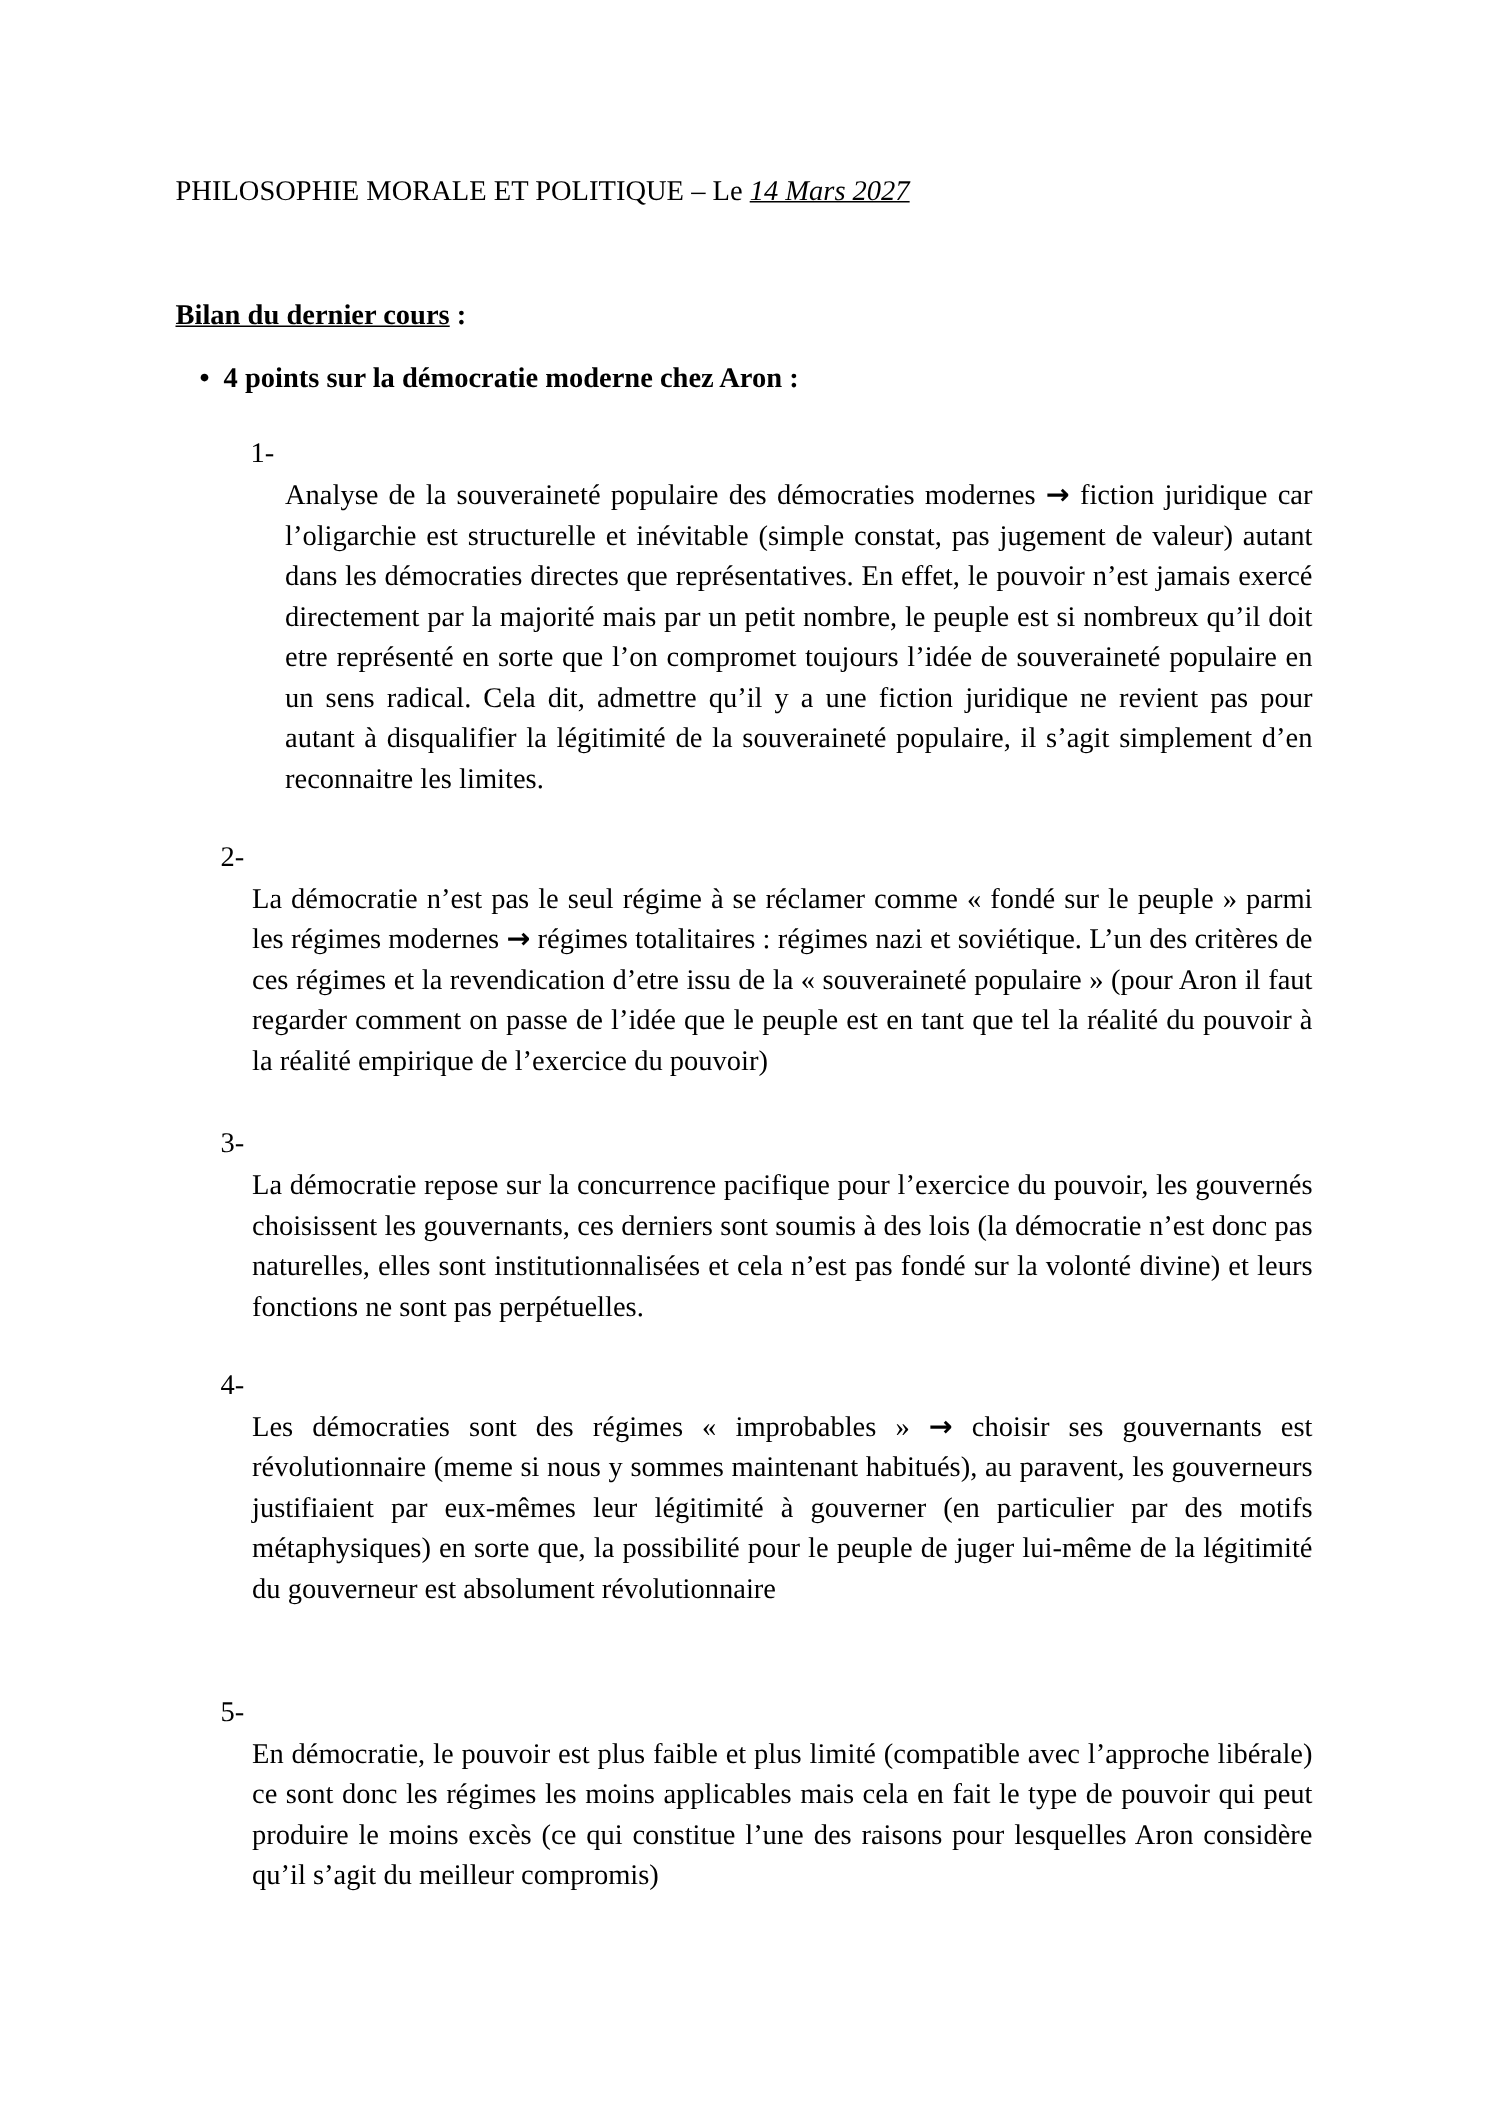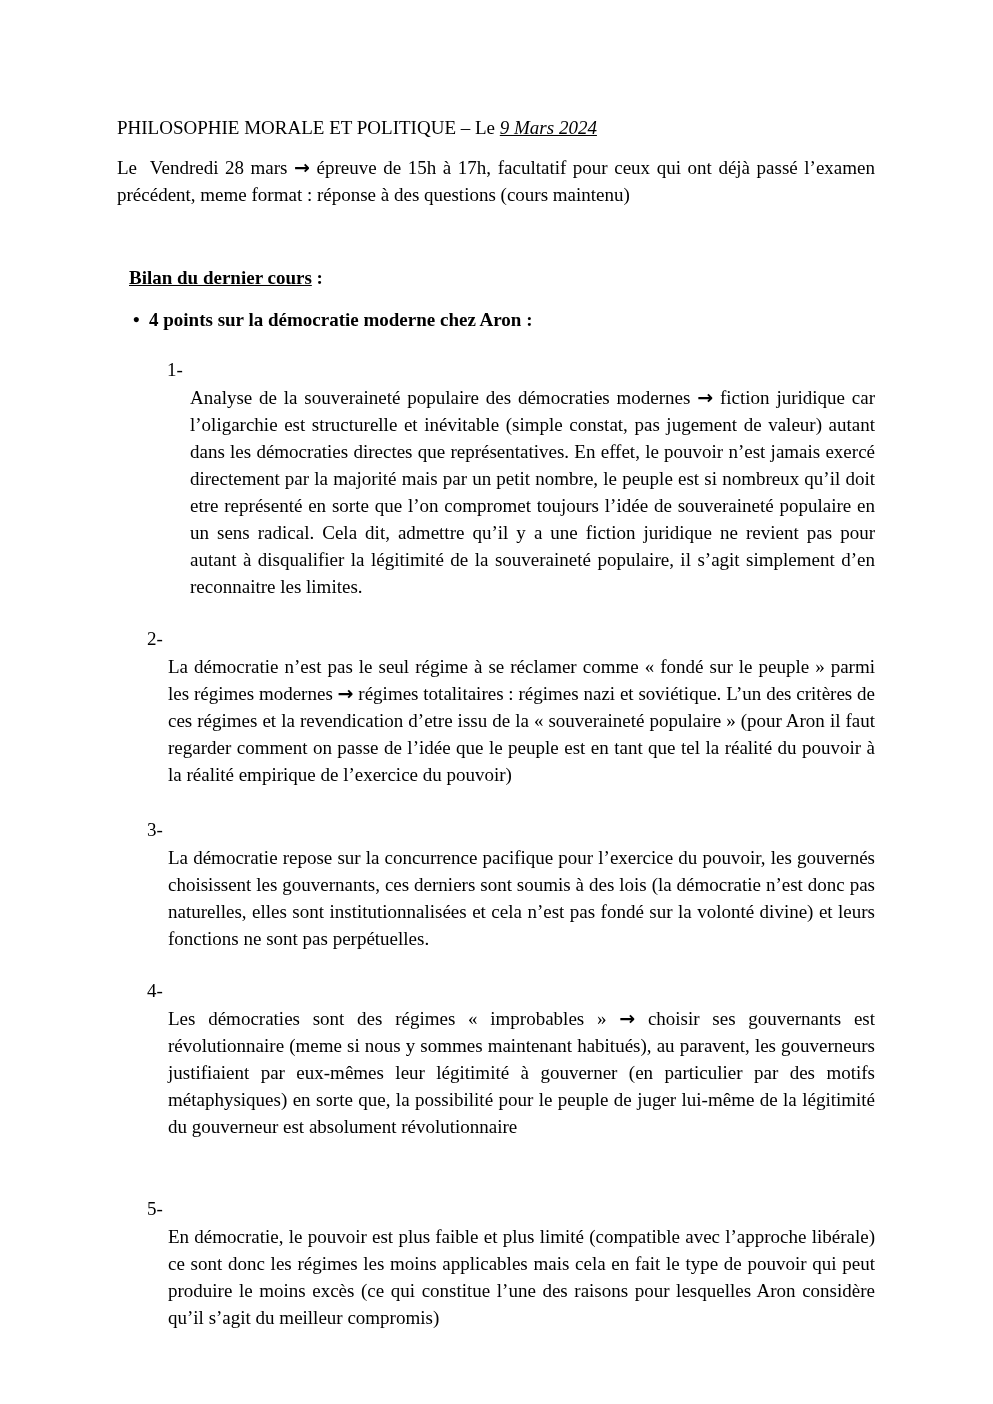--- a/index.html
+++ b/index.html
@@ -14,21 +14,21 @@
     color: #000000;
   }
   .page { padding: 114px 118px 0 117px; }
 
   .b { font-weight: normal; }
   .title-line { white-space: nowrap; }
   .title-date { font-style: italic; text-decoration: underline; }
 
   .intro { margin-top: 13px; text-align: justify; }
 
-  .heading { margin-top: 56px; margin-left: 12px; font-weight: bold; }
+  .heading { margin-top: 56px; margin-left: 0; font-weight: bold; }
   .heading .hu { text-decoration: underline; }
 
   .bullet-row {
     margin-top: 15px;
     margin-left: 16px;
     display: grid;
     grid-template-columns: 16px auto;
     font-weight: bold;
   }
 
@@ -46,23 +46,22 @@
   .arrow {
     font-family: "DejaVu Sans", sans-serif;
     font-weight: bold;
   }
 </style>
 </head>
 <body>
 
 <div class="page">
 
-  <p class="title-line"><span class="b">PHILOSOPHIE MORALE ET POLITIQUE</span><span> – Le </span><span class="title-date">9 Mars 2024</span></p>
+  <p class="title-line"><span class="b">PHILOSOPHIE MORALE ET POLITIQUE</span><span> – Le </span><span class="title-date">14 Mars 2027</span></p>
 
-  <p class="intro"><span>Le&nbsp; Vendredi 28 mars </span><span class="arrow">→</span><span> épreuve de 15h à 17h, facultatif pour ceux qui ont déjà passé l’examen précédent, meme format : réponse à des questions (cours maintenu)</span></p>
 
   <p class="heading"><span class="hu">Bilan du dernier cours</span><span> :</span></p>
 
   <div class="bullet-row">
     <span>•</span>
     <span>4 points sur la démocratie moderne chez Aron :</span>
   </div>
 
   <div class="item item-1">
     <span class="num">1-</span>

